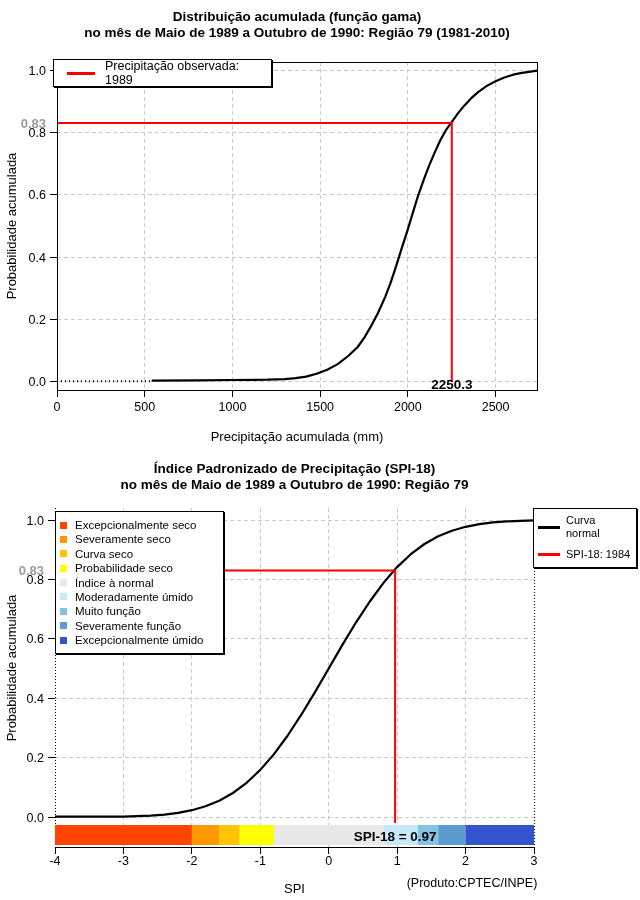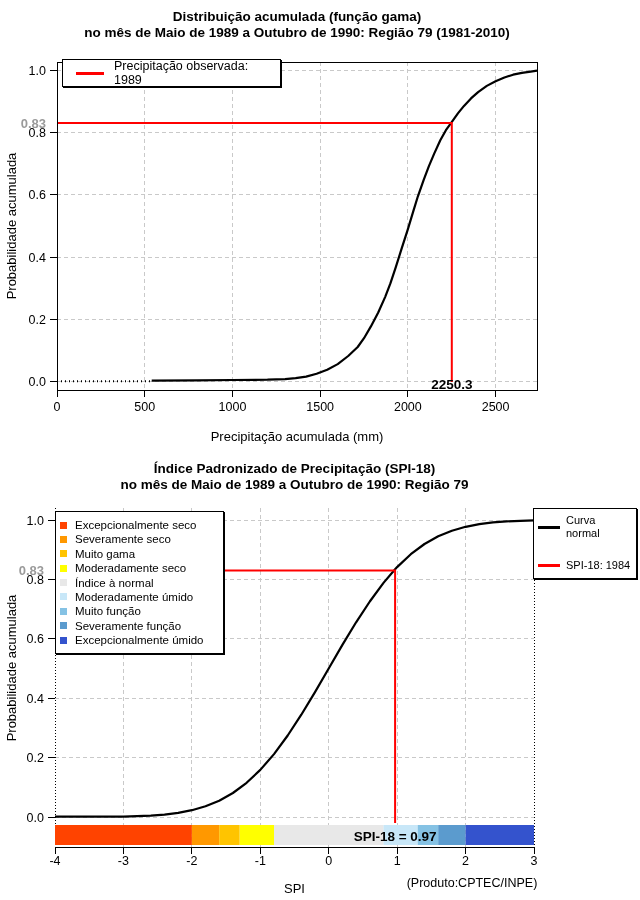--- a/index.html
+++ b/index.html
@@ -15,29 +15,29 @@
   .refgray{fill:#9A9A9A;font-weight:bold;font-size:13px;}
   .refbold{font-weight:bold;font-size:13.5px;}
   .credit{font-size:12.5px;}
   .grid{stroke:#C9C9C9;stroke-width:1;stroke-dasharray:4 3;shape-rendering:crispEdges;}
   .edge{stroke:#000;stroke-width:1;stroke-dasharray:1 2;shape-rendering:crispEdges;}
   .box{fill:none;stroke:#000;stroke-width:1;shape-rendering:crispEdges;}
   .axis{stroke:#000;stroke-width:1;shape-rendering:crispEdges;}
 
   .legend{position:absolute;background:#fff;border:1px solid #000;
           box-shadow:1px 1px 0 #000;box-sizing:border-box;}
-  .legend-top{left:62px;top:59px;width:219px;height:28px;display:flex;
+  .legend-top{left:53px;top:59px;width:219px;height:28px;display:flex;
               align-items:center;gap:10px;padding:0 8px 0 13px;font-size:12.5px;}
   .swatch-line{display:inline-block;width:28px;height:3px;background:#FF0000;flex:0 0 28px;}
   .legend-cats{left:55px;top:511px;width:169px;height:143px;padding:6px 5px 6px 4px;
                display:flex;flex-direction:column;justify-content:space-between;}
   .cat-row{display:flex;align-items:center;gap:8px;font-size:11.5px;height:14px;white-space:nowrap;}
   .cat-marker{width:7px;height:7px;flex:0 0 7px;}
   .legend-curves{left:533px;top:508px;width:104px;padding:5px 4px;font-size:11px;
-                 display:flex;flex-direction:column;gap:19px;}
+                 display:flex;flex-direction:column;gap:8px;}
   .lc-row{display:flex;align-items:center;gap:6px;}
   .lc-swatch{display:inline-block;width:22px;height:3px;flex:0 0 22px;}
   .lc-label{line-height:1.2;}
 </style>
 </head>
 <body>
 
 <div class="page">
 
   <svg id="svg-top" class="chart-svg" width="640" height="455">
@@ -162,25 +162,25 @@
       <div class="cat-row">
         <span class="cat-marker" style="background: rgb(255, 67, 0);"></span>
         <span class="cat-label">Excepcionalmente seco</span>
       </div>
       <div class="cat-row">
         <span class="cat-marker" style="background: rgb(255, 152, 0);"></span>
         <span class="cat-label">Severamente seco</span>
       </div>
       <div class="cat-row">
         <span class="cat-marker" style="background: rgb(255, 196, 0);"></span>
-        <span class="cat-label">Muito gama</span>
+        <span class="cat-label">Curva seco</span>
       </div>
       <div class="cat-row">
         <span class="cat-marker" style="background: rgb(255, 255, 0);"></span>
-        <span class="cat-label">Moderadamente seco</span>
+        <span class="cat-label">Probabilidade seco</span>
       </div>
       <div class="cat-row">
         <span class="cat-marker" style="background: rgb(232, 232, 232);"></span>
         <span class="cat-label">Índice à normal</span>
       </div>
       <div class="cat-row">
         <span class="cat-marker" style="background: rgb(200, 231, 248);"></span>
         <span class="cat-label">Moderadamente úmido</span>
       </div>
       <div class="cat-row">

